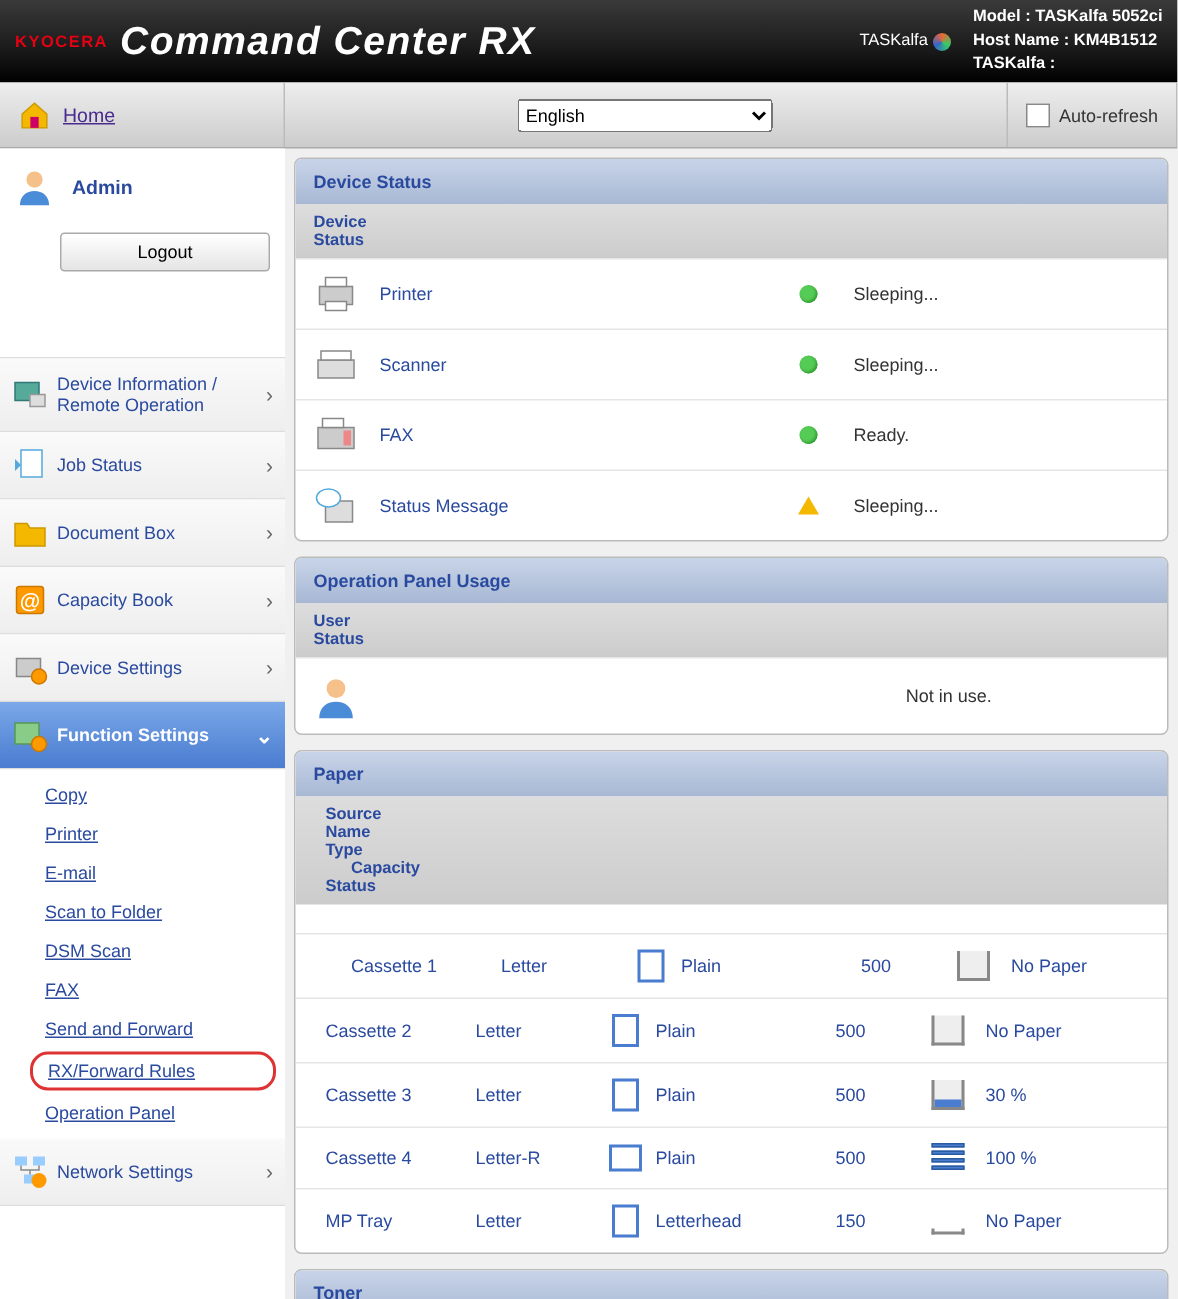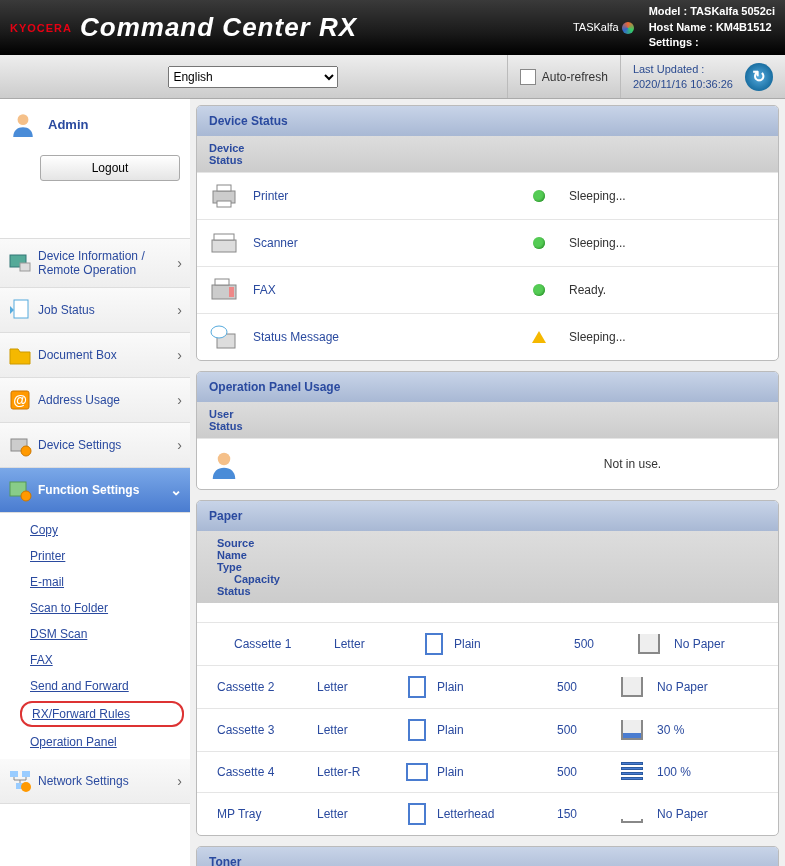--- a/index.html
+++ b/index.html
@@ -99,41 +99,43 @@
   <div class="title">
     <span>Command Center</span>
     <span class="title-rx">RX</span>
   </div>
   <div class="tk">
     <span>TASKalfa</span> <span class="tk-icon"></span>
   </div>
   <div class="hostinfo">
     <div><span>Model :</span> <span>TASKalfa 5052ci</span></div>
     <div><span>Host Name :</span> <span>KM4B1512</span></div>
-    <div><span>Settings :</span> <span></span></div>
+    <div><span>TASKalfa :</span> <span></span></div>
   </div>
 </div>
 
 <div class="topbar">
+  <div style="width:190px">
+    <span class="home-ic">
+      <svg viewBox="0 0 24 24">
+          <path fill="#f5b800" stroke="#c90" d="M3 11 12 3l9 8v10H3z"></path>
+          <rect x="9" y="13" width="6" height="8" fill="#c06"></rect>
+        </svg>
+    </span>
+    <a class="home-link">Home</a>
+  </div>
   <div class="lang-cell">
     <select class="lang-sel">
       <option>English</option>
     </select>
   </div>
   <div class="refresh-cell">
     <span class="chk"></span>
     <span style="font-size:12px;color:#333">Auto-refresh</span>
   </div>
-  <div style="border-right:none">
-    <div class="upd">
-      <div>Last Updated :</div>
-      <div>2020/11/16 10:36:26</div>
-    </div>
-    <span class="ref-btn"></span>
-  </div>
 </div>
 
 <div class="main">
 
   <div class="sidebar">
     <div class="user-box">
       <div class="user-row">
         <span class="user-ic">
           <svg viewBox="0 0 24 24">
               <circle cx="12" cy="8" r="5" fill="#f5c089"></circle>
@@ -174,21 +176,21 @@
       <span>Document Box</span>
       <span class="nav-chev">›</span>
     </div>
     <div class="nav-item">
       <span class="nav-ic">
           <svg viewBox="0 0 24 24">
             <rect x="3" y="3" width="18" height="18" rx="2" fill="#f90" stroke="#c70"></rect>
             <text x="12" y="17" text-anchor="middle" fill="#fff" font-size="14" font-weight="bold">@</text>
           </svg>
         </span>
-      <span>Address Usage</span>
+      <span>Capacity Book</span>
       <span class="nav-chev">›</span>
     </div>
     <div class="nav-item">
       <span class="nav-ic">
           <svg viewBox="0 0 24 24">
             <rect x="3" y="6" width="16" height="12" fill="#ccc" stroke="#888"></rect>
             <circle cx="18" cy="18" r="5" fill="#f90" stroke="#c70"></circle>
           </svg>
         </span>
       <span>Device Settings</span>

